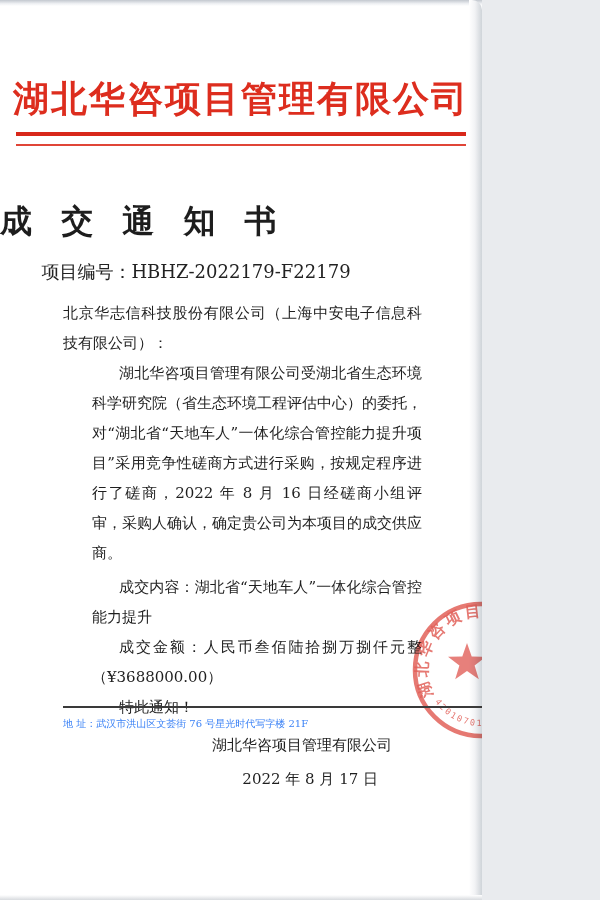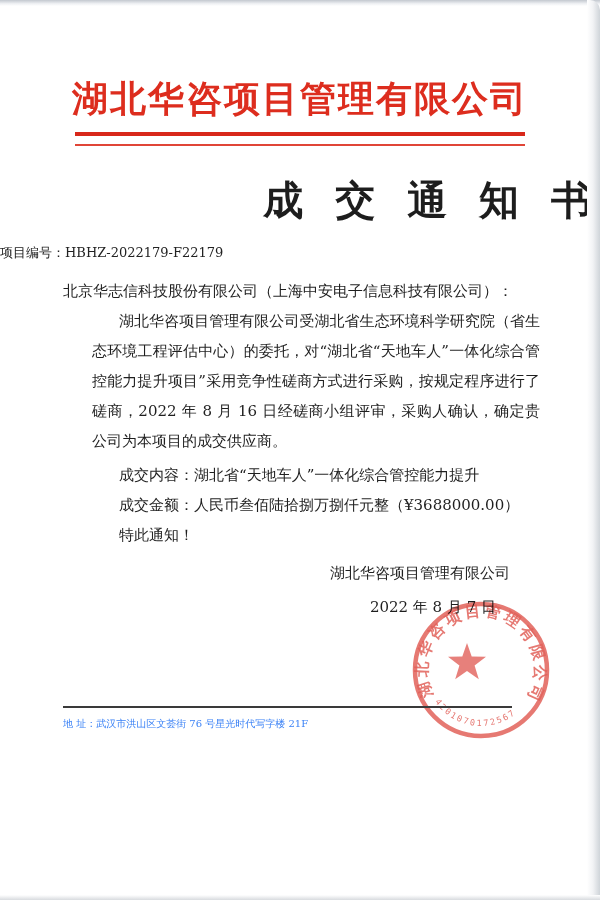--- a/index.html
+++ b/index.html
@@ -2,21 +2,21 @@
 <html><head>
 <meta charset="utf-8">
 <style>
   html,body{margin:0;padding:0;}
   body{
     width:600px;height:900px;overflow:hidden;
     background:#e9ebee;
     font-family:"DejaVu Serif","Liberation Serif",serif;
   }
   .page{
-    position:relative;width:600px;height:900px;background:#ffffff;
+    position:relative;width:482px;height:900px;background:#ffffff;
     color:#2b2b2b;overflow:hidden;
   }
   
   .edge-top{position:absolute;top:0;left:0;right:0;height:6px;
     background:linear-gradient(to bottom,#c3c8cf,#eef0f3 60%,#ffffff);}
   .edge-right{position:absolute;top:0;right:0;bottom:0;width:13px;
     background:linear-gradient(to left,#cfd4d9,#f2f3f5 55%,#ffffff);
     border-top-right-radius:10px;}
   .edge-bottom{position:absolute;left:0;right:0;bottom:0;height:5px;
     background:linear-gradient(to top,#d8dbdf,#ffffff);}
@@ -25,25 +25,25 @@
     margin-top:74px;text-align:center;
     font-family:"DejaVu Sans","Liberation Sans",sans-serif;
     font-weight:bold;font-size:36px;letter-spacing:2px;
     color:#dd2d1e;line-height:1.4;
   }
   .double-rule{
     margin:8px auto 0 auto;width:450px;height:8px;
     border-top:4px solid #d8281a;border-bottom:2px solid #e04537;
   }
   .doc-title{
-    margin-top:27px;text-align:right;
-    font-weight:bold;font-size:40px;letter-spacing:9px;color:#1d1d1d;
+    margin-top:54px;text-align:left;
+    font-weight:bold;font-size:32px;letter-spacing:9px;color:#1d1d1d;
   }
   .meta{
-    text-align:left;padding-right:90px;font-size:13px;color:#222;
+    text-align:center;padding-right:90px;font-size:18px;color:#222;
   }
   .meta-project{margin-top:16px;}
   .meta-plan{margin-top:20px;}
 
   .body-block{
     margin:14px 60px 4px 92px;font-size:15px;line-height:30px;color:#1f1f1f;
     text-align:justify;
   }
   .body-block p{margin:0;}
   .salutation{text-indent:0;margin-left:-29px !important;}
@@ -86,21 +86,21 @@
   <div class="body-block">
     <p class="salutation">北京华志信科技股份有限公司（上海中安电子信息科技有限公司）：</p>
     <p class="para">湖北华咨项目管理有限公司受湖北省生态环境科学研究院（省生态环境工程评估中心）的委托，对“湖北省“天地车人”一体化综合管控能力提升项目”采用竞争性磋商方式进行采购，按规定程序进行了磋商，2022 年 8 月 16 日经磋商小组评审，采购人确认，确定贵公司为本项目的成交供应商。</p>
     <p class="para para-award">成交内容：湖北省“天地车人”一体化综合管控能力提升</p>
     <p class="para">成交金额：人民币叁佰陆拾捌万捌仟元整（¥3688000.00）</p>
     <p class="para">特此通知！</p>
   </div>
 
   <div class="signature">
     <div class="sig-name">湖北华咨项目管理有限公司</div>
-    <div class="sig-date">2022 年 8 月 7 日</div>
+    <div class="sig-date">2022 年 8 月 17 日</div>
   </div>
 
   <svg class="stamp" viewBox="0 0 163 150" xmlns="http://www.w3.org/2000/svg">
     <circle cx="81" cy="74" r="66" fill="none" stroke="#dd4a42" stroke-width="4.5" opacity="0.85"></circle>
     <polygon points="67,47 71.7,60.5 86,60.8 74.6,69.5 78.8,83.2 67,75 55.2,83.2 59.4,69.5 48,60.8 62.3,60.5" fill="#dd4a42" opacity="0.8"></polygon>
     <defs>
       <path id="sealArcTop" d="M 34.2 101 A 54 54 0 1 1 127.8 101" fill="none"></path>
       <path id="sealArcBottom" d="M 28.4 93.2 A 56 56 0 0 0 133.6 93.2" fill="none"></path>
     </defs>
     <text font-size="15.5" font-weight="bold" fill="#dd4a42" opacity="0.85" letter-spacing="3.5" font-family="DejaVu Sans, Liberation Sans, sans-serif">

